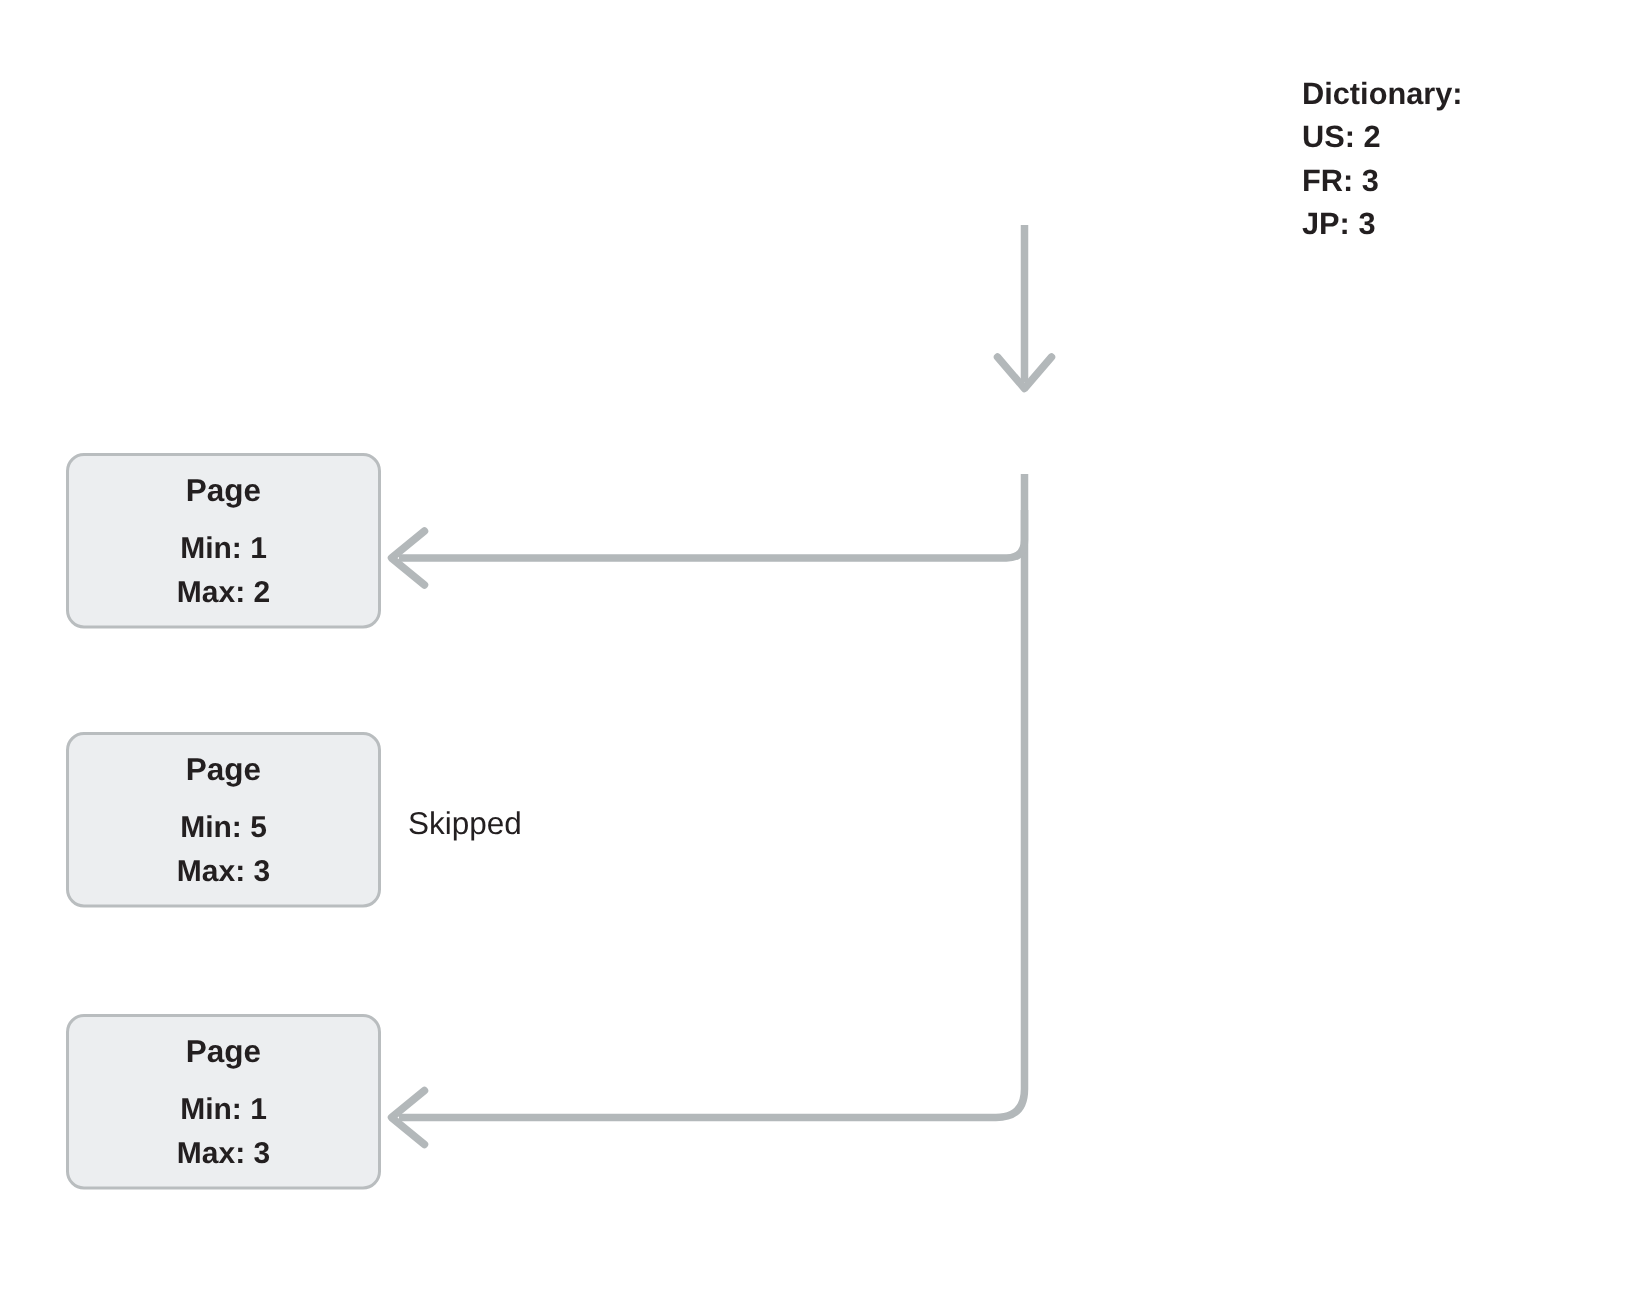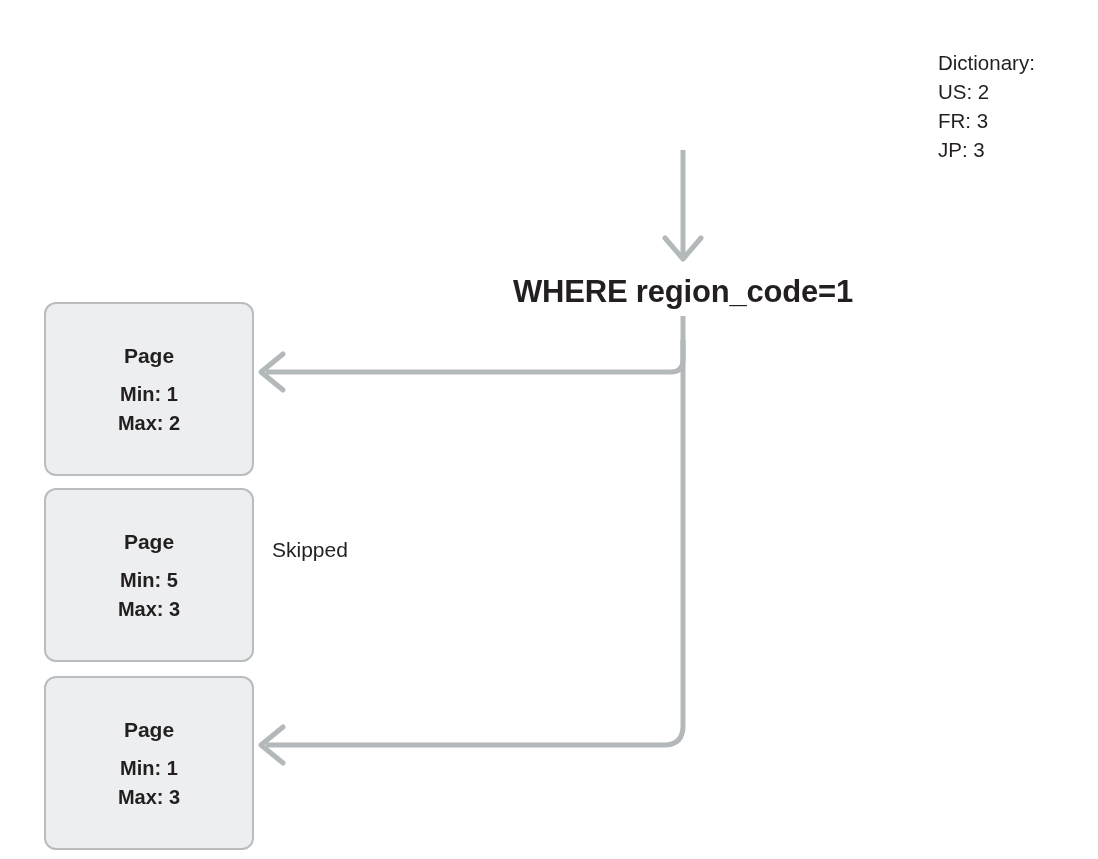--- a/index.html
+++ b/index.html
@@ -46,21 +46,21 @@
     top: 274px;
     transform: translateX(-50%);
     font-size: 31px;
   }
 
   
   .page-box {
     position: absolute;
     left: 44px;
     width: 210px;
-    height: 174px;
+    height: 117px;
     box-sizing: border-box;
     background: #eceef0;
     border: 2px solid #b9bdbf;
     border-radius: 12px;
     display: flex;
     flex-direction: column;
     align-items: center;
     justify-content: center;
     color: #231f20;
   }
@@ -89,24 +89,24 @@
     font-size: 21px;
     font-weight: normal;
     color: #231f20;
     white-space: nowrap;
     text-align: right;
   }
 
   
   #dictionary {
     position: absolute;
-    left: 938px;
+    left: 868px;
     top: 48px;
     color: #231f20;
-    font-weight: normal;
+    font-weight: bold;
     font-size: 20.5px;
     line-height: 1.42;
     white-space: nowrap;
   }
   #dictionary .dict-title { display: block; }
   #dictionary .dict-entry { display: block; }
 </style>
 </head>
 <body>
 
@@ -122,21 +122,20 @@
 
       <path d="M 683 340 L 683 360 Q 683 372 671 372 L 266 372"></path>
       <path d="M 283 354 L 261 372 L 283 390" stroke-linecap="round"></path>
 
       <path d="M 683 726 Q 683 745 664 745 L 266 745"></path>
       <path d="M 283 727 L 261 745 L 283 763" stroke-linecap="round"></path>
     </g>
   </svg>
 
 
-  <div class="query-label" id="query-rewritten">WHERE region_code=1</div>
 
   <div class="page-box" id="page-box-0">
     <div class="box-title">Page</div>
     <div class="box-stat">Min: 1</div>
     <div class="box-stat">Max: 2</div>
   </div>
 
   <div class="page-box" id="page-box-1">
     <div class="box-title">Page</div>
     <div class="box-stat">Min: 5</div>

